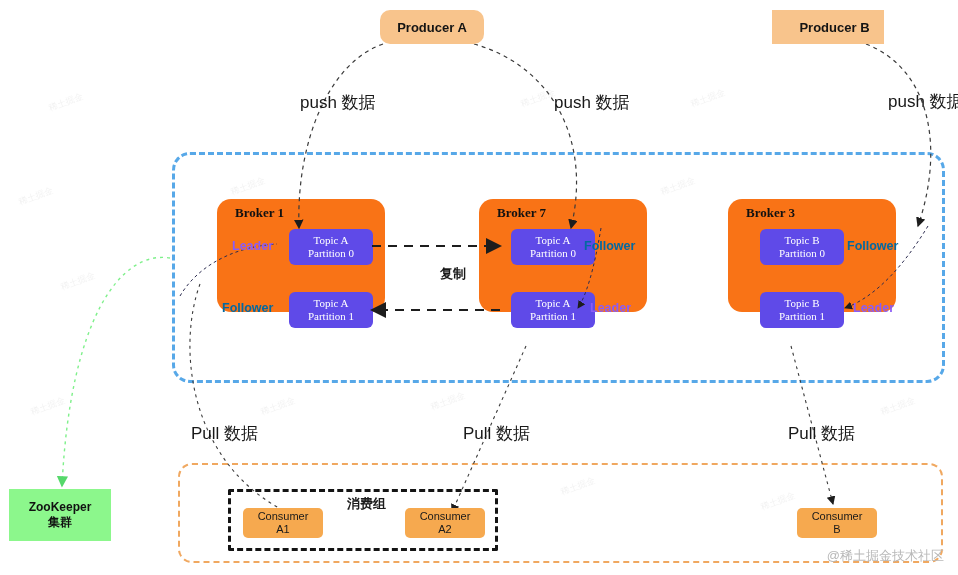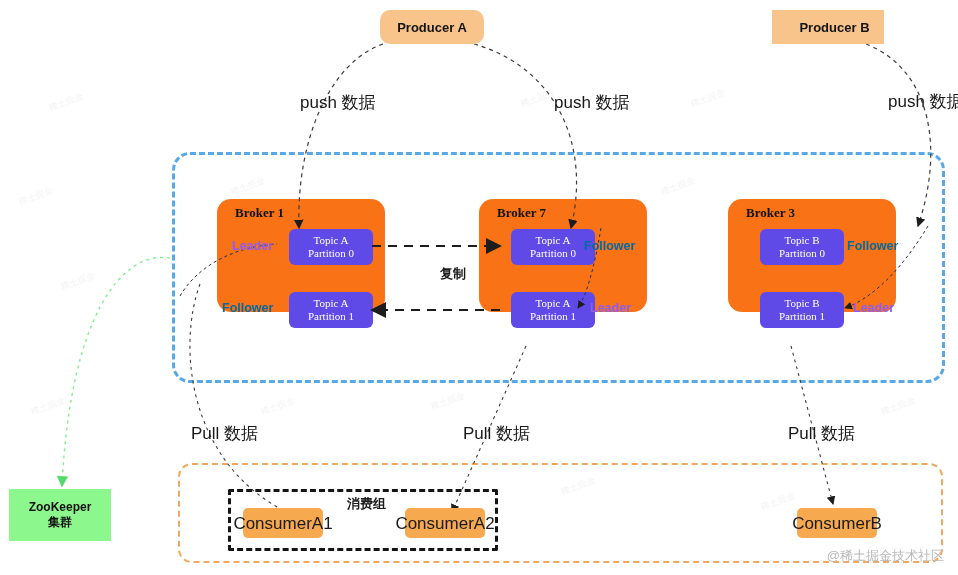--- a/index.html
+++ b/index.html
@@ -128,25 +128,25 @@
   .role.leader { color: #8b5cf6; }
   .role.follower { color: #0369a1; }
 
   
   .consumer {
     position: absolute;
     width: 80px;
     height: 30px;
     background: #f6a94f;
     border-radius: 5px;
-    font-size: 17px;
+    font-size: 11px;
     line-height: 13px;
     color: #1a1a1a;
     display: flex;
-    flex-direction: row;
+    flex-direction: column;
     align-items: center;
     justify-content: center;
     text-align: center;
     z-index: 9;
   }
   #consumer-a1 { left: 243px; top: 508px; }
   #consumer-a2 { left: 405px; top: 508px; }
   #consumer-b  { left: 797px; top: 508px; }
 
   

